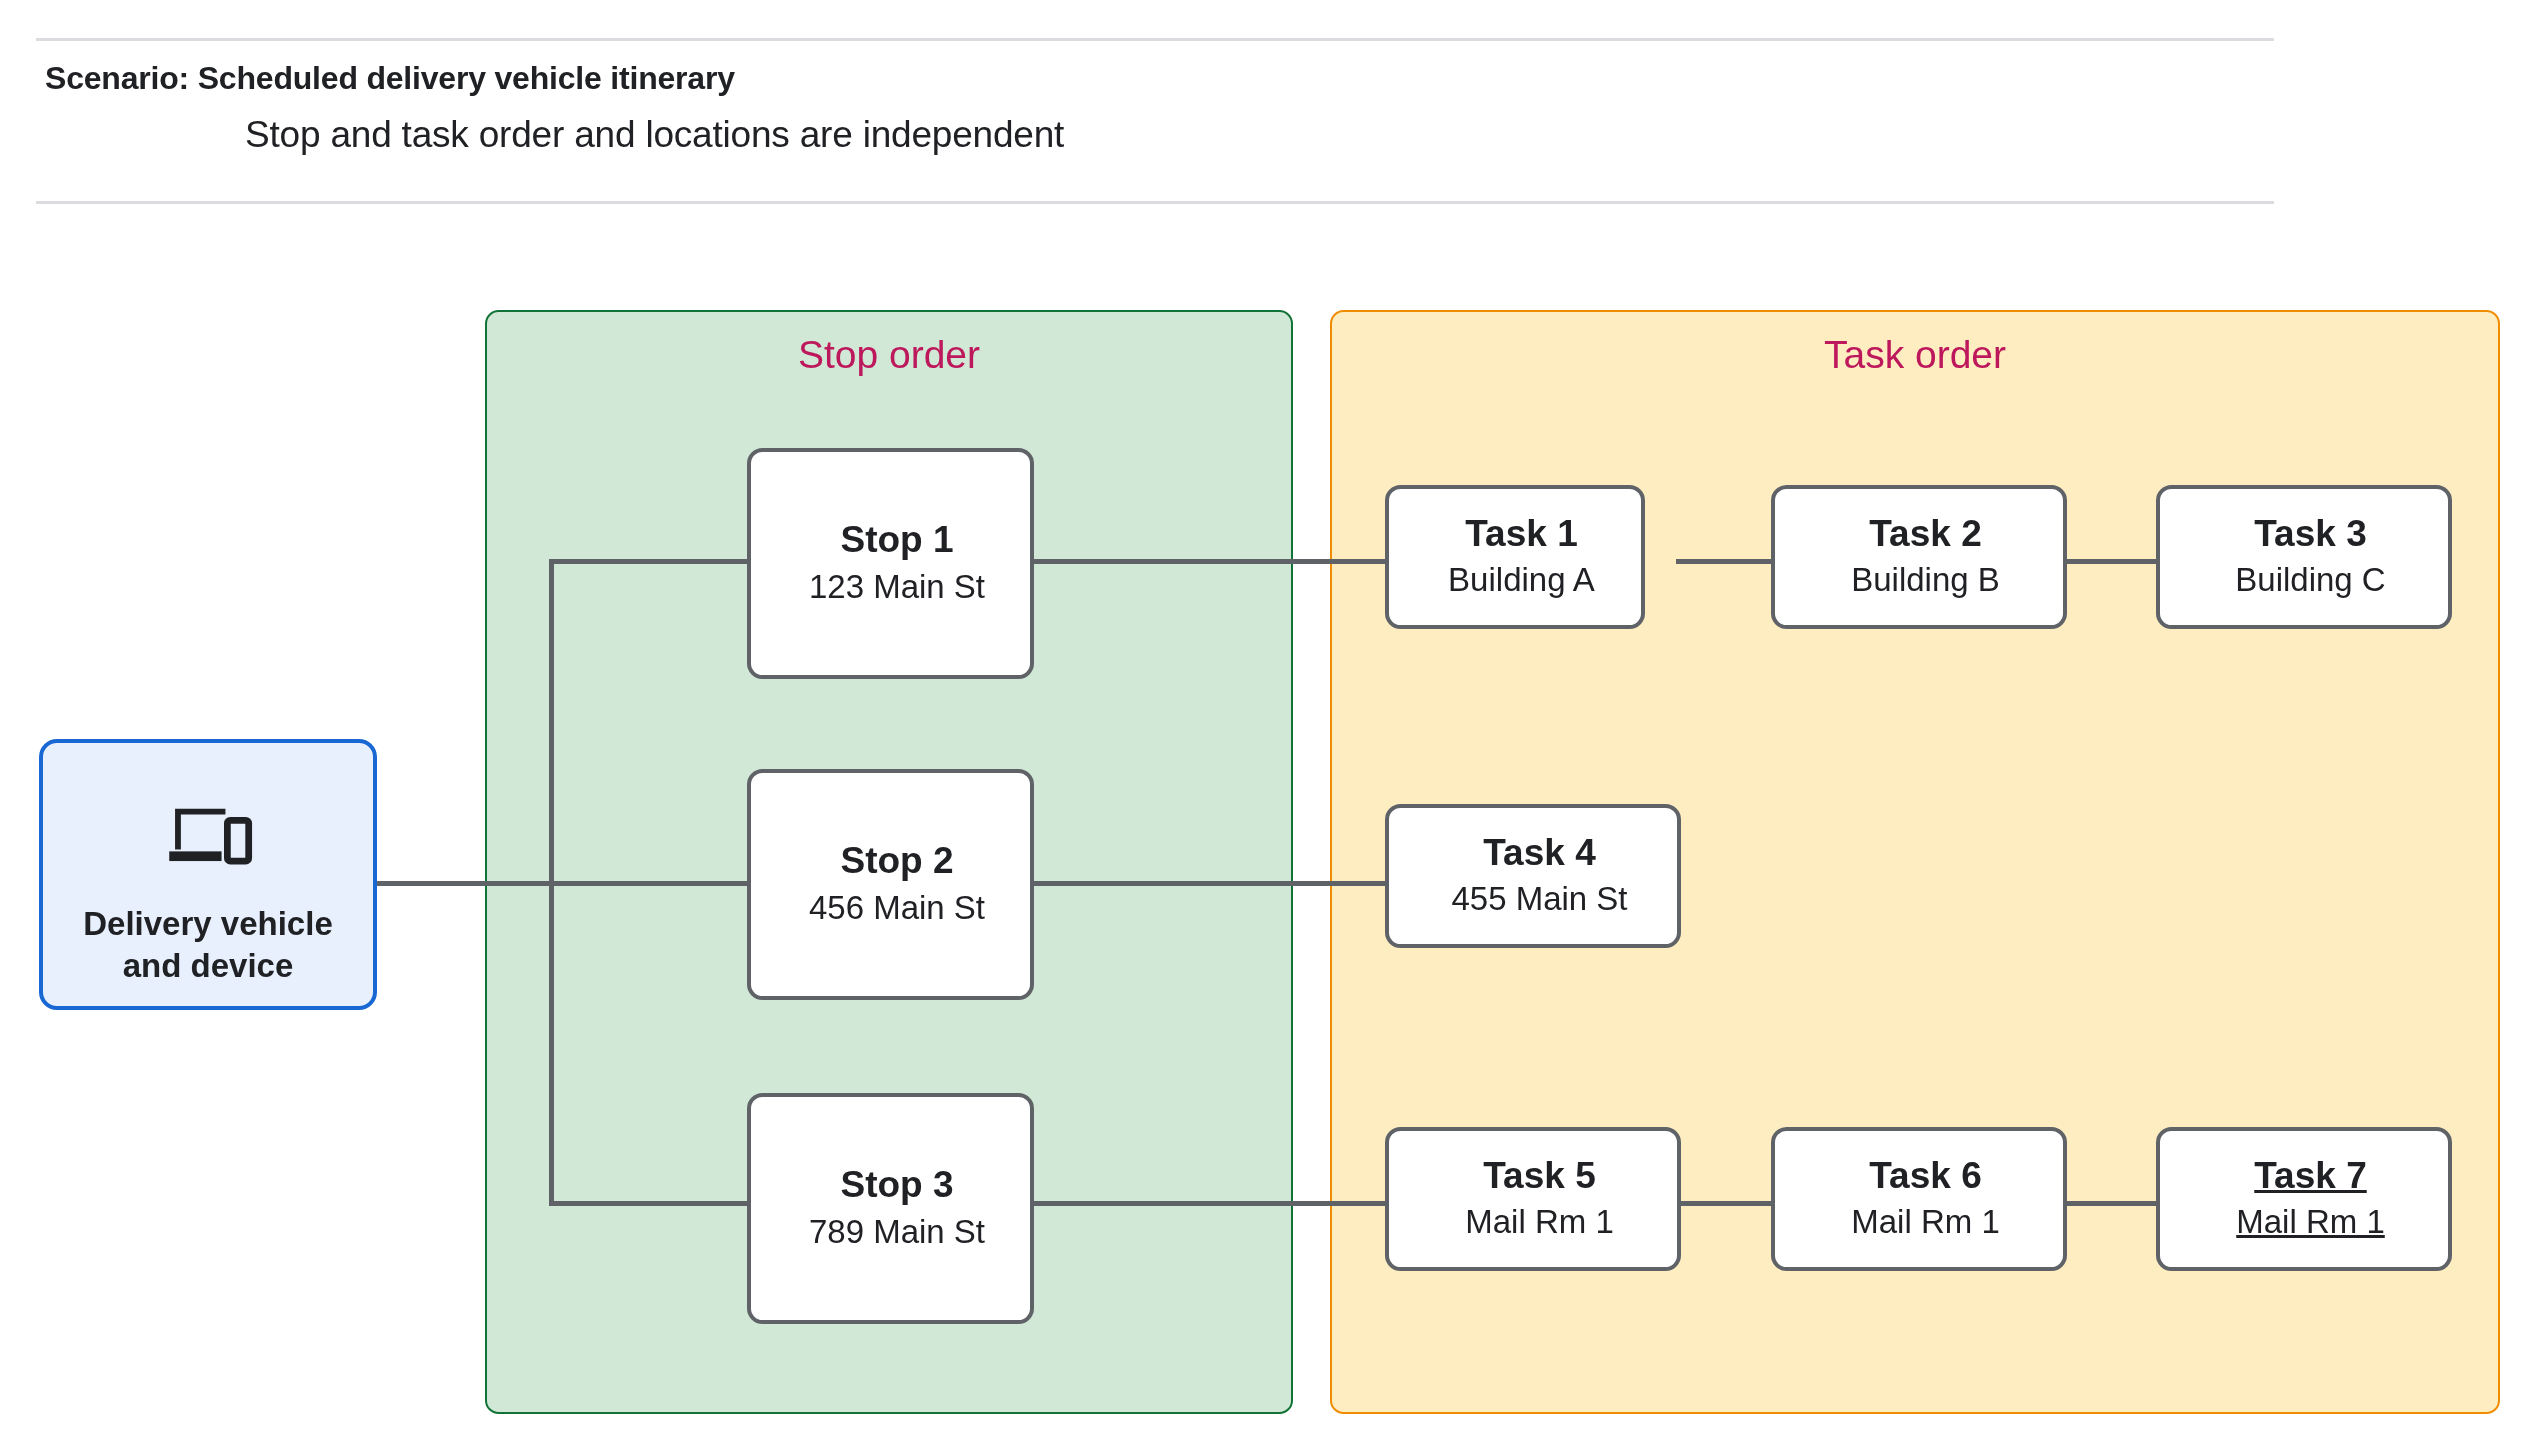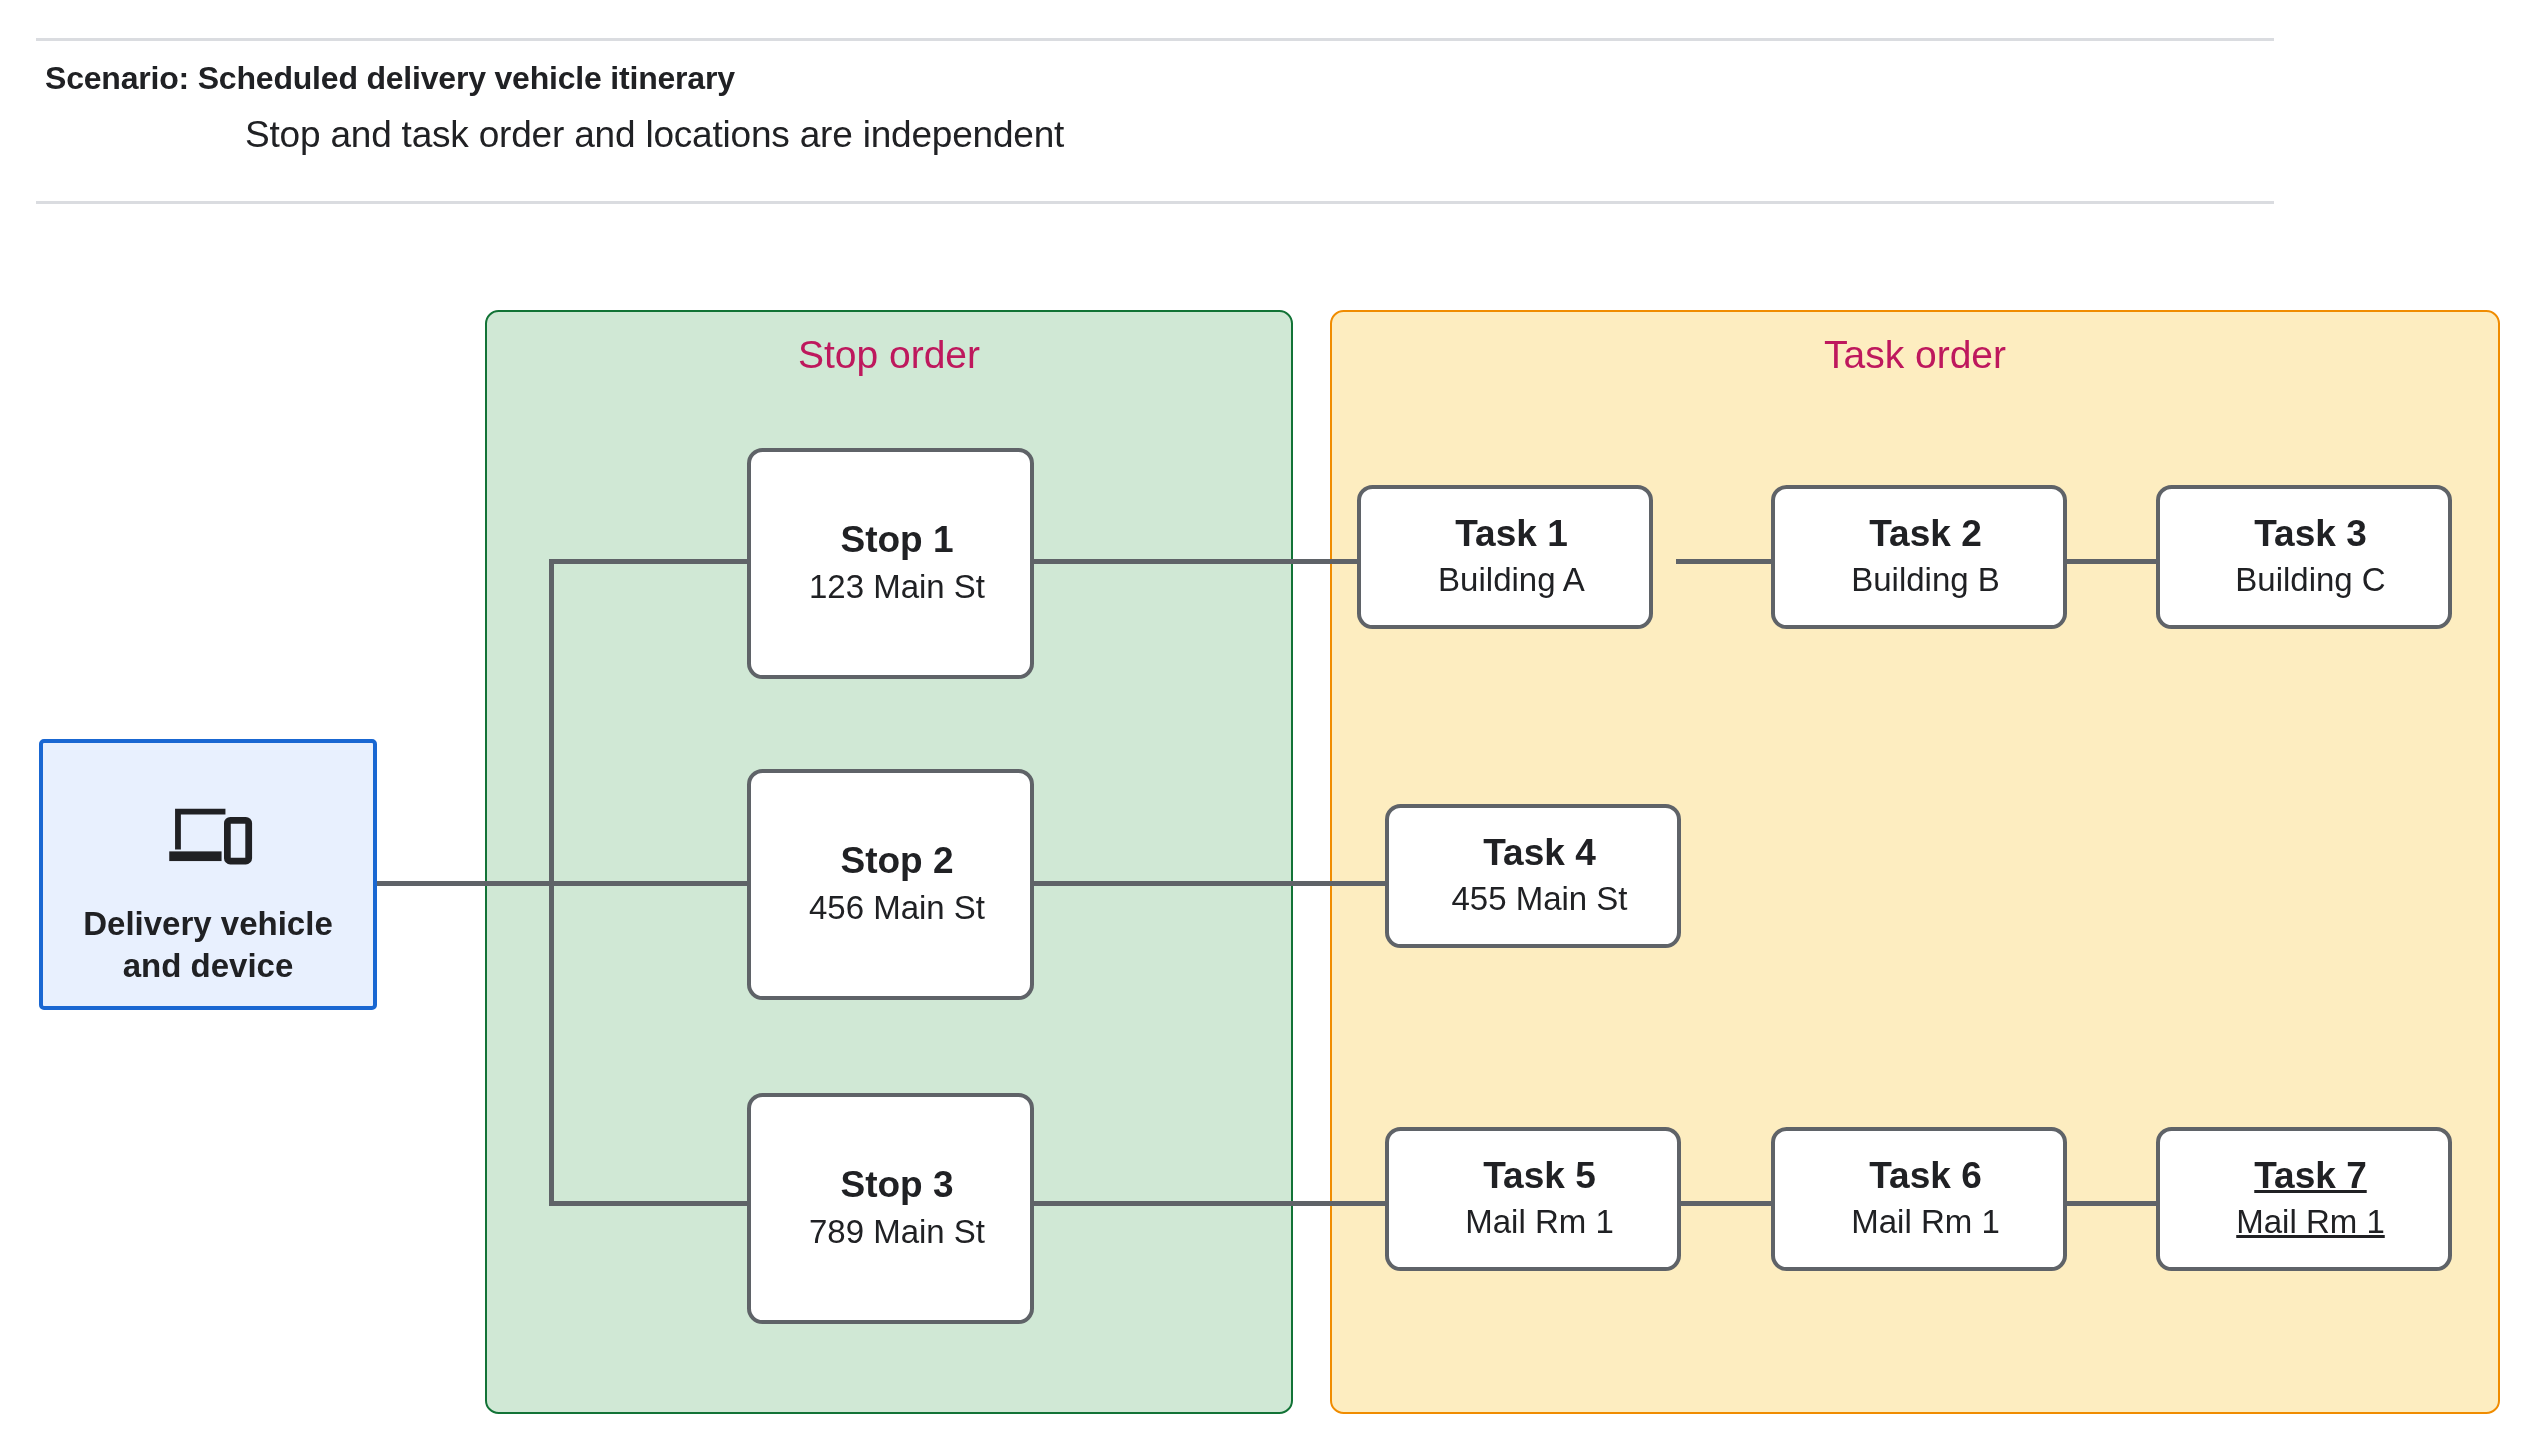--- a/index.html
+++ b/index.html
@@ -85,21 +85,21 @@
 
   
   #vehicle-node {
     position: absolute;
     left: 39px;
     top: 739px;
     width: 338px;
     height: 271px;
     background: #e8f0fe;
     border: 4.8px solid #1967d2;
-    border-radius: 5px;
+    border-radius: 18px;
     box-sizing: border-box;
     padding-left: 21px;
   }
   #vehicle-icon {
     position: absolute;
     left: 50%;
     top: 54px;
     transform: translateX(-50%);
     width: 93px;
     height: 70px;
@@ -144,21 +144,21 @@
     margin-top: 5.8px;
     color: #202124;
   }
 
   
   #stop-1 { left: 747px; top: 448px; width: 287px; height: 231px; }
   #stop-2 { left: 747px; top: 769px; width: 287px; height: 231px; }
   #stop-3 { left: 747px; top: 1093px; width: 287px; height: 231px; }
 
   
-  #task-1 { left: 1357px; top: 485px; width: 296px; height: 144px; }
+  #task-1 { left: 1385px; top: 485px; width: 260px; height: 144px; }
   #task-2 { left: 1771px; top: 485px; width: 296px; height: 144px; }
   #task-3 { left: 2156px; top: 485px; width: 296px; height: 144px; }
   #task-4 { left: 1385px; top: 804px; width: 296px; height: 144px; }
   #task-5 { left: 1385px; top: 1127px; width: 296px; height: 144px; }
   #task-6 { left: 1771px; top: 1127px; width: 296px; height: 144px; }
   #task-7 { left: 2156px; top: 1127px; width: 296px; height: 144px; text-decoration: underline; }
 
   
   .conn {
     position: absolute;

